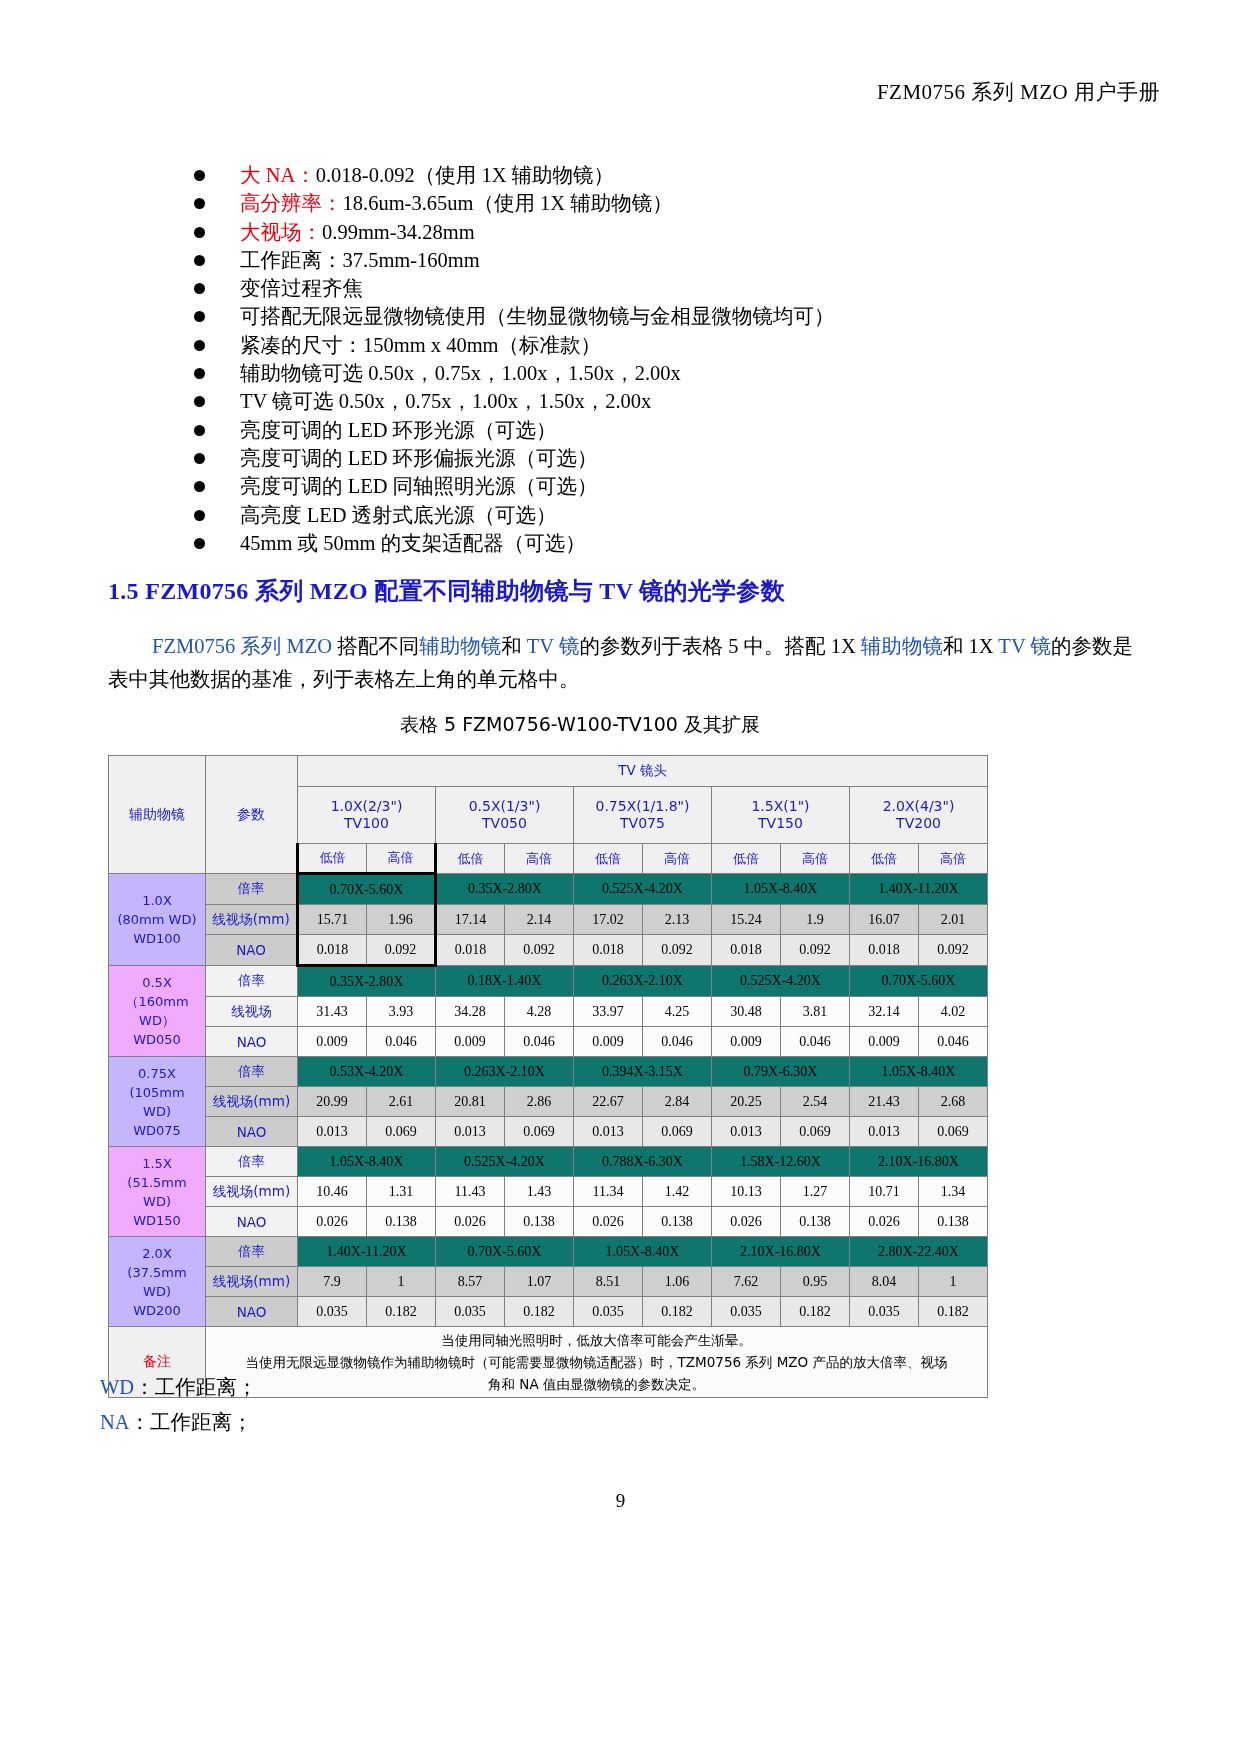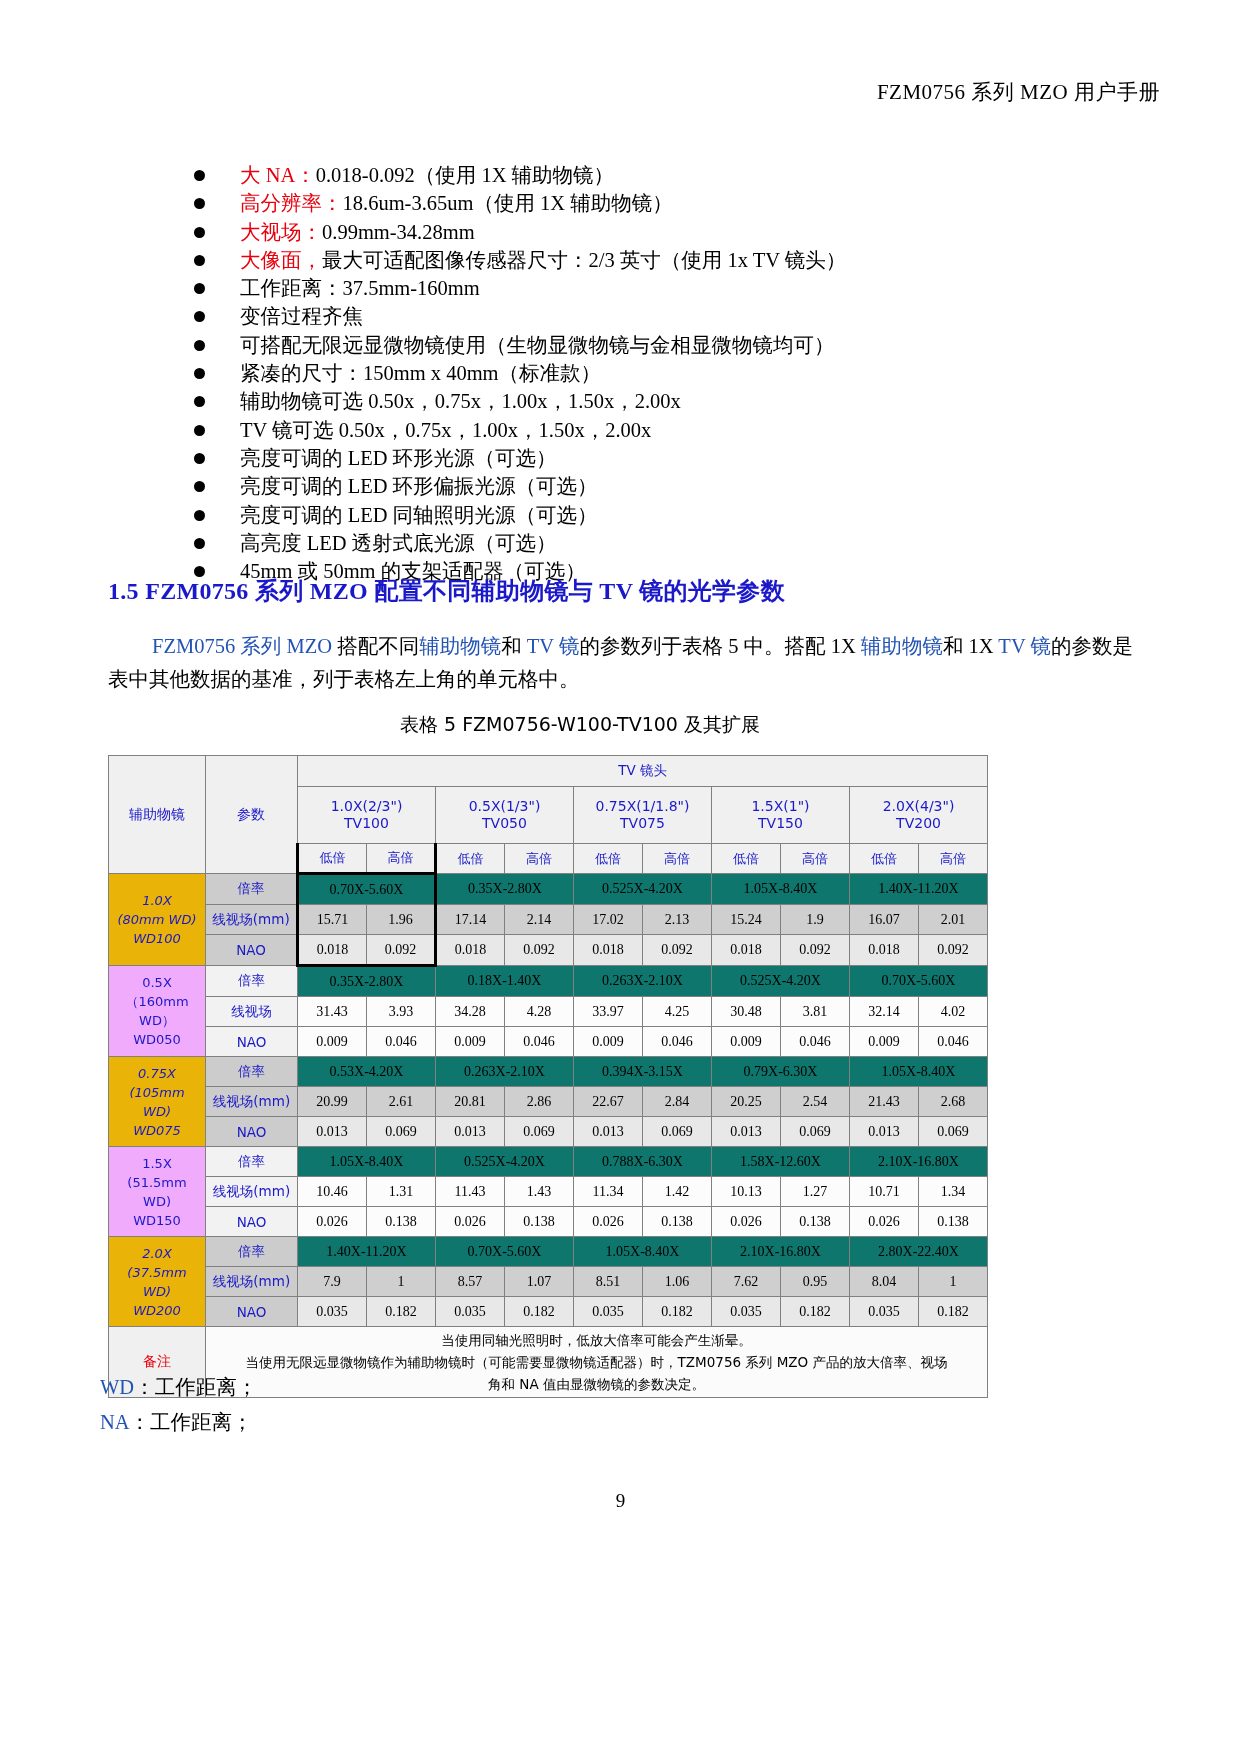--- a/index.html
+++ b/index.html
@@ -91,21 +91,21 @@
   .hdr-col{font-size:14px;line-height:17px;height:52px;}
   .hdr-sub{font-size:13px;height:24px;}
   .hdr-side{font-size:14px;height:auto;}
 
   
   .grp{
     color:#1a18c8;font-weight:bold;
     font-family:"DejaVu Sans","Liberation Sans",sans-serif;
     font-size:13px;line-height:19px;
   }
-  .grp-gray{background:#eab308;font-style:italic;}
+  .grp-gray{background:#c4b5fd;}
   .grp-white{background:#f0abfc;}
 
   
   .pname{
     color:#1a18c8;font-weight:bold;
     font-family:"DejaVu Sans","Liberation Sans",sans-serif;
     font-size:13.5px;
   }
   .pn-gray{background:#cccccc;}
   .pn-white{background:#f2f2f2;}
@@ -150,21 +150,20 @@
 <body>
 
 <div class="page">
 
   <div class="doc-header">FZM0756 系列 MZO 用户手册</div>
 
   <ul class="features" id="feature-list">
       <li><span class="bullet"></span><span class="red">大 NA：</span><span>0.018-0.092（使用 1X 辅助物镜）</span></li>
       <li><span class="bullet"></span><span class="red">高分辨率：</span><span>18.6um-3.65um（使用 1X 辅助物镜）</span></li>
       <li><span class="bullet"></span><span class="red">大视场：</span><span>0.99mm-34.28mm</span></li>
-      <li><span class="bullet"></span><span class="red">大像面，</span><span>最大可适配图像传感器尺寸：2/3 英寸（使用 1x TV 镜头）</span></li>
       <li><span class="bullet"></span><span>工作距离：37.5mm-160mm</span></li>
       <li><span class="bullet"></span><span>变倍过程齐焦</span></li>
       <li><span class="bullet"></span><span>可搭配无限远显微物镜使用（生物显微物镜与金相显微物镜均可）</span></li>
       <li><span class="bullet"></span><span>紧凑的尺寸：150mm x 40mm（标准款）</span></li>
       <li><span class="bullet"></span><span>辅助物镜可选 0.50x，0.75x，1.00x，1.50x，2.00x</span></li>
       <li><span class="bullet"></span><span>TV 镜可选 0.50x，0.75x，1.00x，1.50x，2.00x</span></li>
       <li><span class="bullet"></span><span>亮度可调的 LED 环形光源（可选）</span></li>
       <li><span class="bullet"></span><span>亮度可调的 LED 环形偏振光源（可选）</span></li>
       <li><span class="bullet"></span><span>亮度可调的 LED 同轴照明光源（可选）</span></li>
       <li><span class="bullet"></span><span>高亮度 LED 透射式底光源（可选）</span></li>

